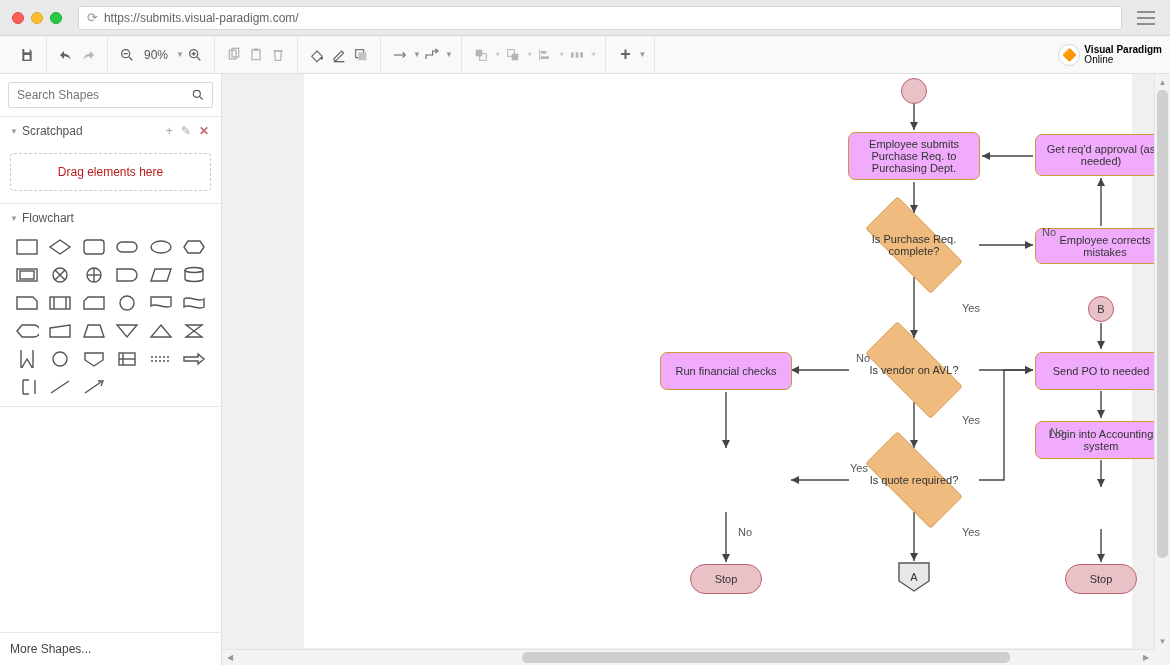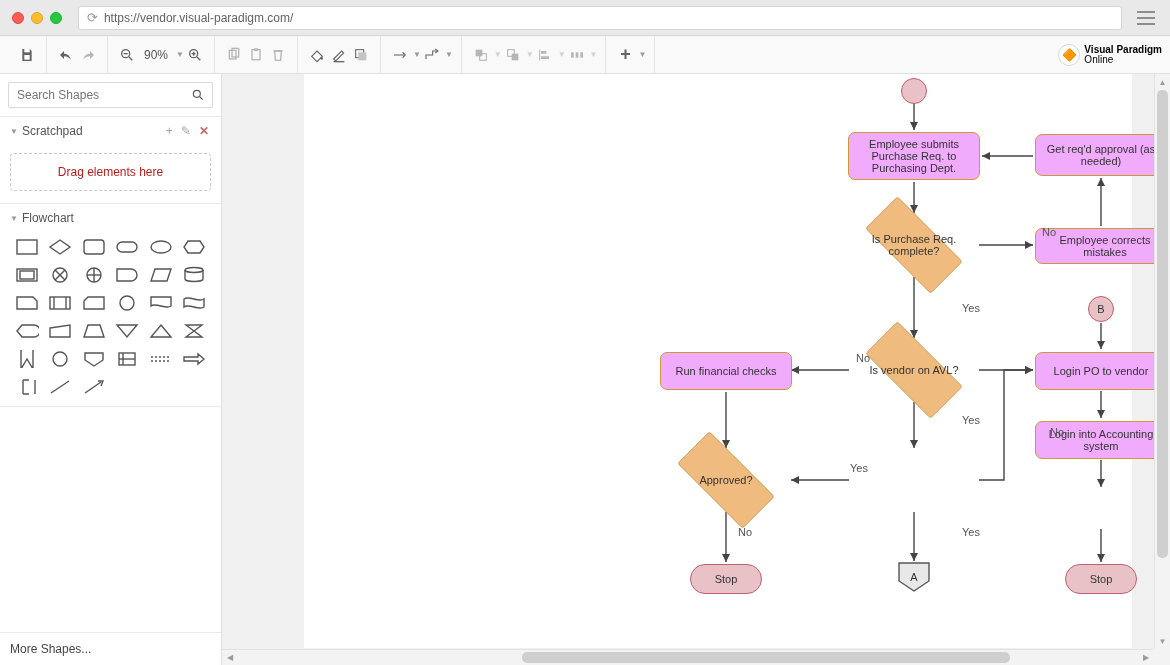--- a/index.html
+++ b/index.html
@@ -68,21 +68,21 @@
 <body>
 
 <div class="titlebar">
   <div class="traffic">
     <span class="t-red"></span>
     <span class="t-yel"></span>
     <span class="t-grn"></span>
   </div>
   <div class="urlbar">
     <span class="reload-icon">⟳</span>
-    <span>https://vendor.visual-paradigm.com/</span>
+    <span>https://submits.visual-paradigm.com/</span>
   </div>
   <div class="menu-btn">
     <span></span>
       <span></span>
       <span></span>
   </div>
 </div>
 
 <div class="toolbar">
   <div class="tb-group">
@@ -436,29 +436,29 @@
           <span>Run financial checks</span>
         </div>
       <div class="fc dec" style="left:545px;top:264px;">
           <div class="diamond"></div>
           <span>Is vendor on AVL?</span>
         </div>
       <div class="fc conn" style="left:784px;top:222px;">
           <span>B</span>
         </div>
       <div class="fc proc" style="left:731px;top:278px;width:132px;height:38px;">
-          <span>Login PO to vendor</span>
+          <span>Send PO to needed</span>
         </div>
       <div class="fc proc" style="left:731px;top:347px;width:132px;height:38px;">
           <span>Login into Accounting system</span>
         </div>
 
-      <div class="fc dec" style="left:357px;top:374px;">
+      <div class="fc dec" style="left:545px;top:374px;">
           <div class="diamond"></div>
-          <span>Approved?</span>
+          <span>Is quote required?</span>
         </div>
 
       <div class="fc term" style="left:386px;top:490px;width:72px;height:30px;">
           <span>Stop</span>
         </div>
       <div class="fc" style="left:594px;top:488px;width:32px;height:30px;">
         <svg viewBox="0 0 32 30" style="position:absolute;inset:0;">
             <path d="M1 1h30v18l-15 10L1 19z" fill="#e8e8e8" stroke="#555" stroke-width="1.4"></path>
           </svg>
         <span style="position:relative;">A</span>

